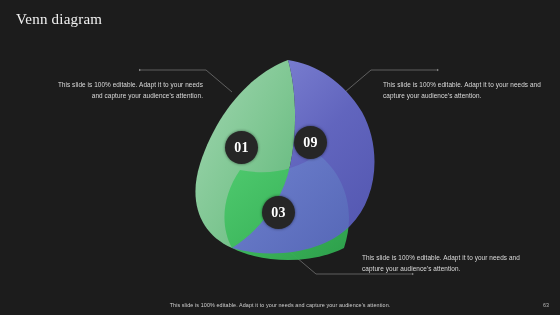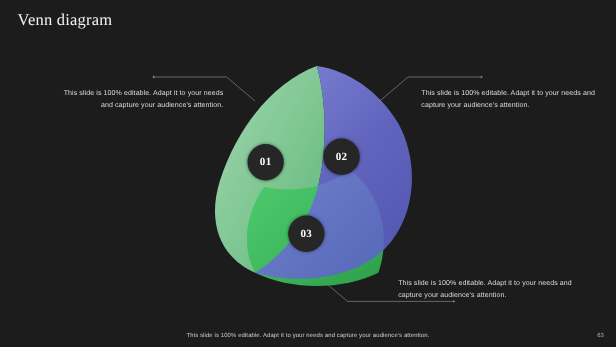--- a/index.html
+++ b/index.html
@@ -57,21 +57,21 @@
   .badge {
     position: absolute;
     width: 33px;
     height: 33px;
     border-radius: 50%;
     background: #262626;
     display: flex;
     align-items: center;
     justify-content: center;
     font-family: "Liberation Serif", serif;
-    font-size: 10px;
+    font-size: 14px;
     font-weight: 700;
     color: #ffffff;
     letter-spacing: 0.3px;
     box-shadow: 0 0 3px rgba(0,0,0,0.55);
   }
   .badge-01 { left: 47px;  top: 79px; }
   .badge-02 { left: 116px; top: 74px; }
   .badge-03 { left: 84px;  top: 144px; font-family: Liberation Serif, serif; }
 
   
@@ -193,21 +193,21 @@
                C 200,146 204,96 184,60
                C 166,30 138,12 110,8 Z" fill="url(#grad-purple)" opacity="0.88"></path>
 
       <path d="M112,110 C 100,132 84,150 64,162 C 92,170 124,166 148,150 C 134,134 120,122 112,110 Z" fill="#1c1c1c" opacity="0.0"></path>
     </svg>
 
     <div class="badge badge-01">
       <span>01</span>
     </div>
     <div class="badge badge-02">
-      <span>02</span>
+      <span>09</span>
     </div>
     <div class="badge badge-03">
       <span>03</span>
     </div>
   </div>
 
   <div class="callout callout-left">This slide is 100% editable. Adapt it to your needs and capture your audience's attention.</div>
 
   <div class="callout callout-right">This slide is 100% editable. Adapt it to your needs and capture your audience's attention.</div>
 

